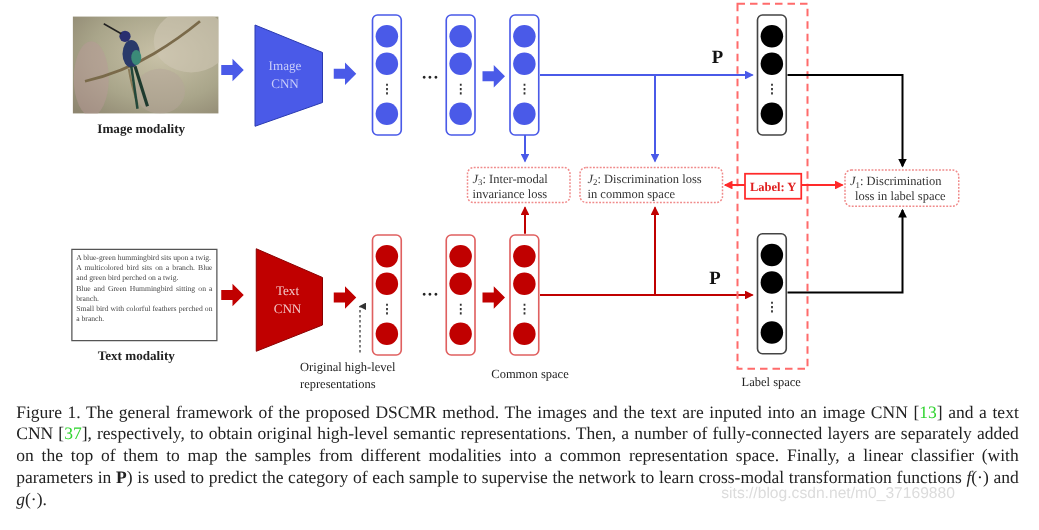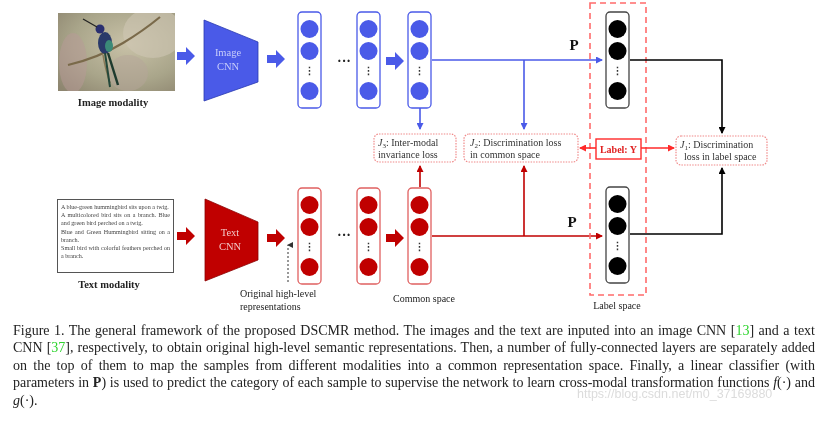--- a/index.html
+++ b/index.html
@@ -196,13 +196,13 @@
   <text x="240" y="297" font-size="10" fill="#222">Original high-level</text>
   <text x="240" y="310" font-size="10" fill="#222">representations</text>
   <text x="424" y="302" text-anchor="middle" font-size="10" fill="#222">Common space</text>
   <text x="617" y="309" text-anchor="middle" font-size="10" fill="#222">Label space</text>
 </svg>
 
 <div class="caption">
   <span>Figure 1. The general framework of the proposed DSCMR method. The images and the text are inputed into an image CNN [</span><span class="cite">13</span><span>] and a text CNN [</span><span class="cite">37</span><span>], respectively, to obtain original high-level semantic representations. Then, a number of fully-connected layers are separately added on the top of them to map the samples from different modalities into a common representation space. Finally, a linear classifier (with parameters in </span><b>P</b><span>) is used to predict the category of each sample to supervise the network to learn cross-modal transformation functions </span><i>f</i><span>(·)</span><span> and </span><i>g</i><span>(·)</span><span>.</span>
 </div>
 
-<div class="watermark">https://blog.csdn.net/m0_37169880</div>
+<div class="watermark">sits://blog.csdn.net/m0_37169880</div>
 
 </body></html>

